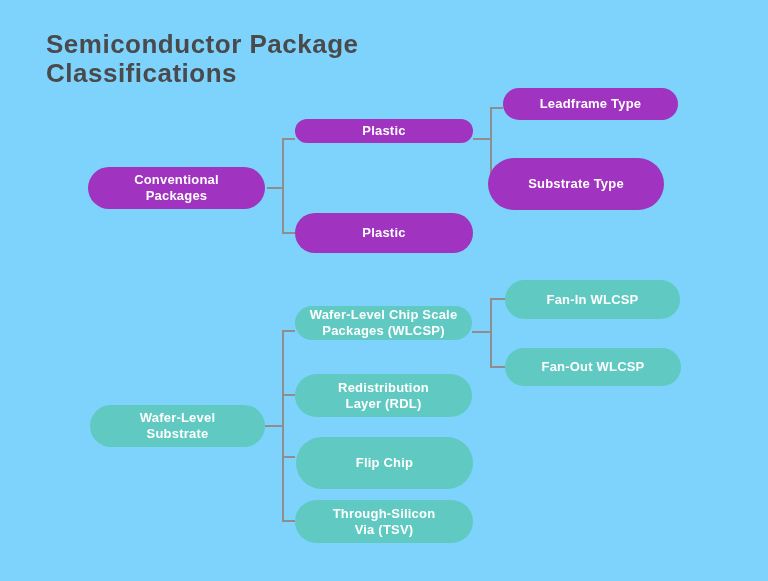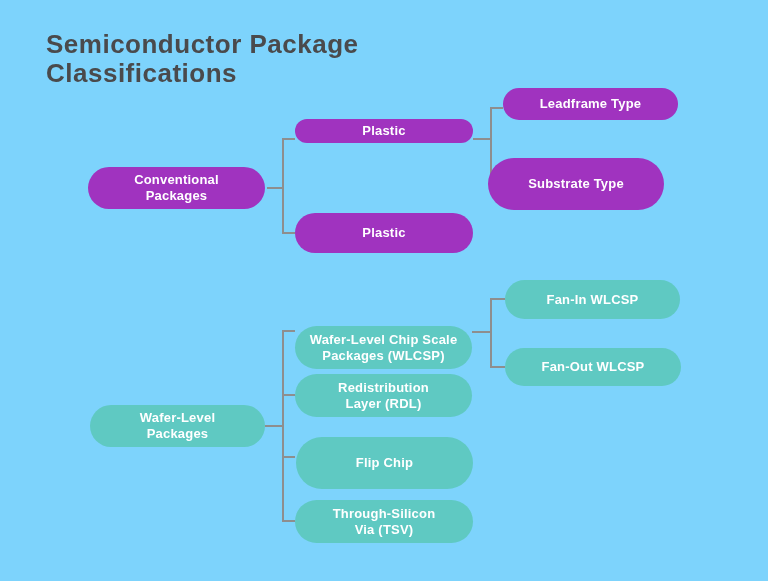--- a/index.html
+++ b/index.html
@@ -78,23 +78,23 @@
 
   <div class="node purple" style="left:295px; top:119px; width:178px; height:24px;">Plastic</div>
 
   <div class="node purple" style="left:295px; top:213px; width:178px; height:40px;">Plastic</div>
 
   <div class="node purple" style="left:503px; top:88px;  width:175px; height:32px;">Leadframe Type</div>
 
   <div class="node purple" style="left:488px; top:158px; width:176px; height:52px;">Substrate Type</div>
 
   <div class="node teal" style="left:90px;  top:405px; width:175px; height:42px;">Wafer-Level
-Packages</div>
+Substrate</div>
 
-  <div class="node teal" style="left:295px; top:326px; width:177px; height:43px;">Wafer-Level Chip Scale
+  <div class="node teal" style="left:295px; top:306px; width:177px; height:34px;">Wafer-Level Chip Scale
 Packages (WLCSP)</div>
 
   <div class="node teal" style="left:295px; top:374px; width:177px; height:43px;">Redistribution
 Layer (RDL)</div>
 
   <div class="node teal" style="left:296px; top:437px; width:177px; height:52px;">Flip Chip</div>
 
   <div class="node teal" style="left:295px; top:500px; width:178px; height:43px;">Through-Silicon
 Via (TSV)</div>
 

